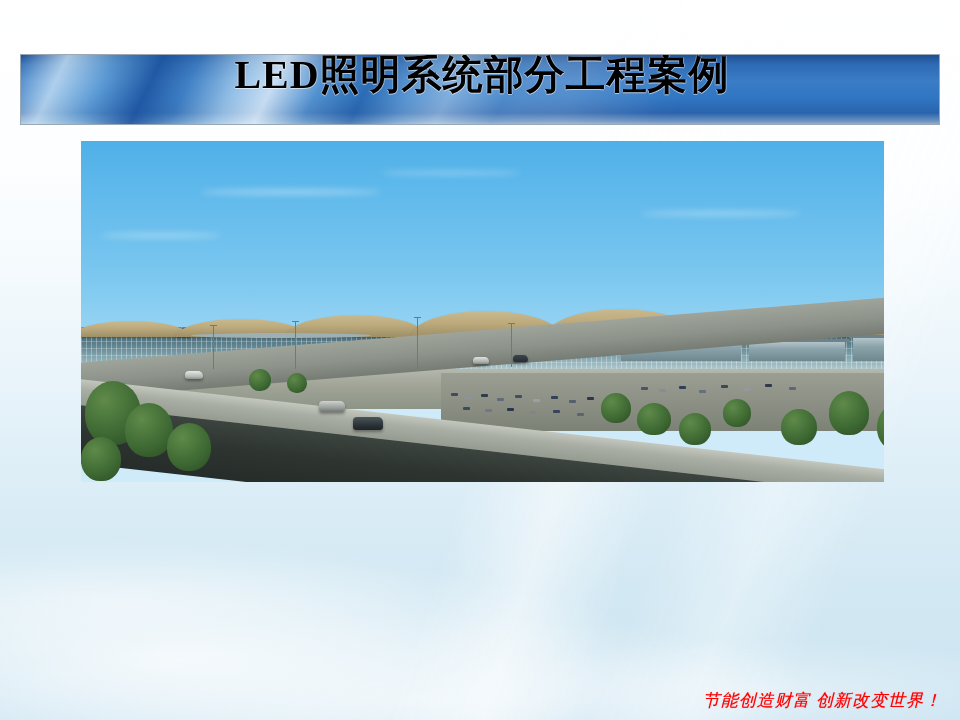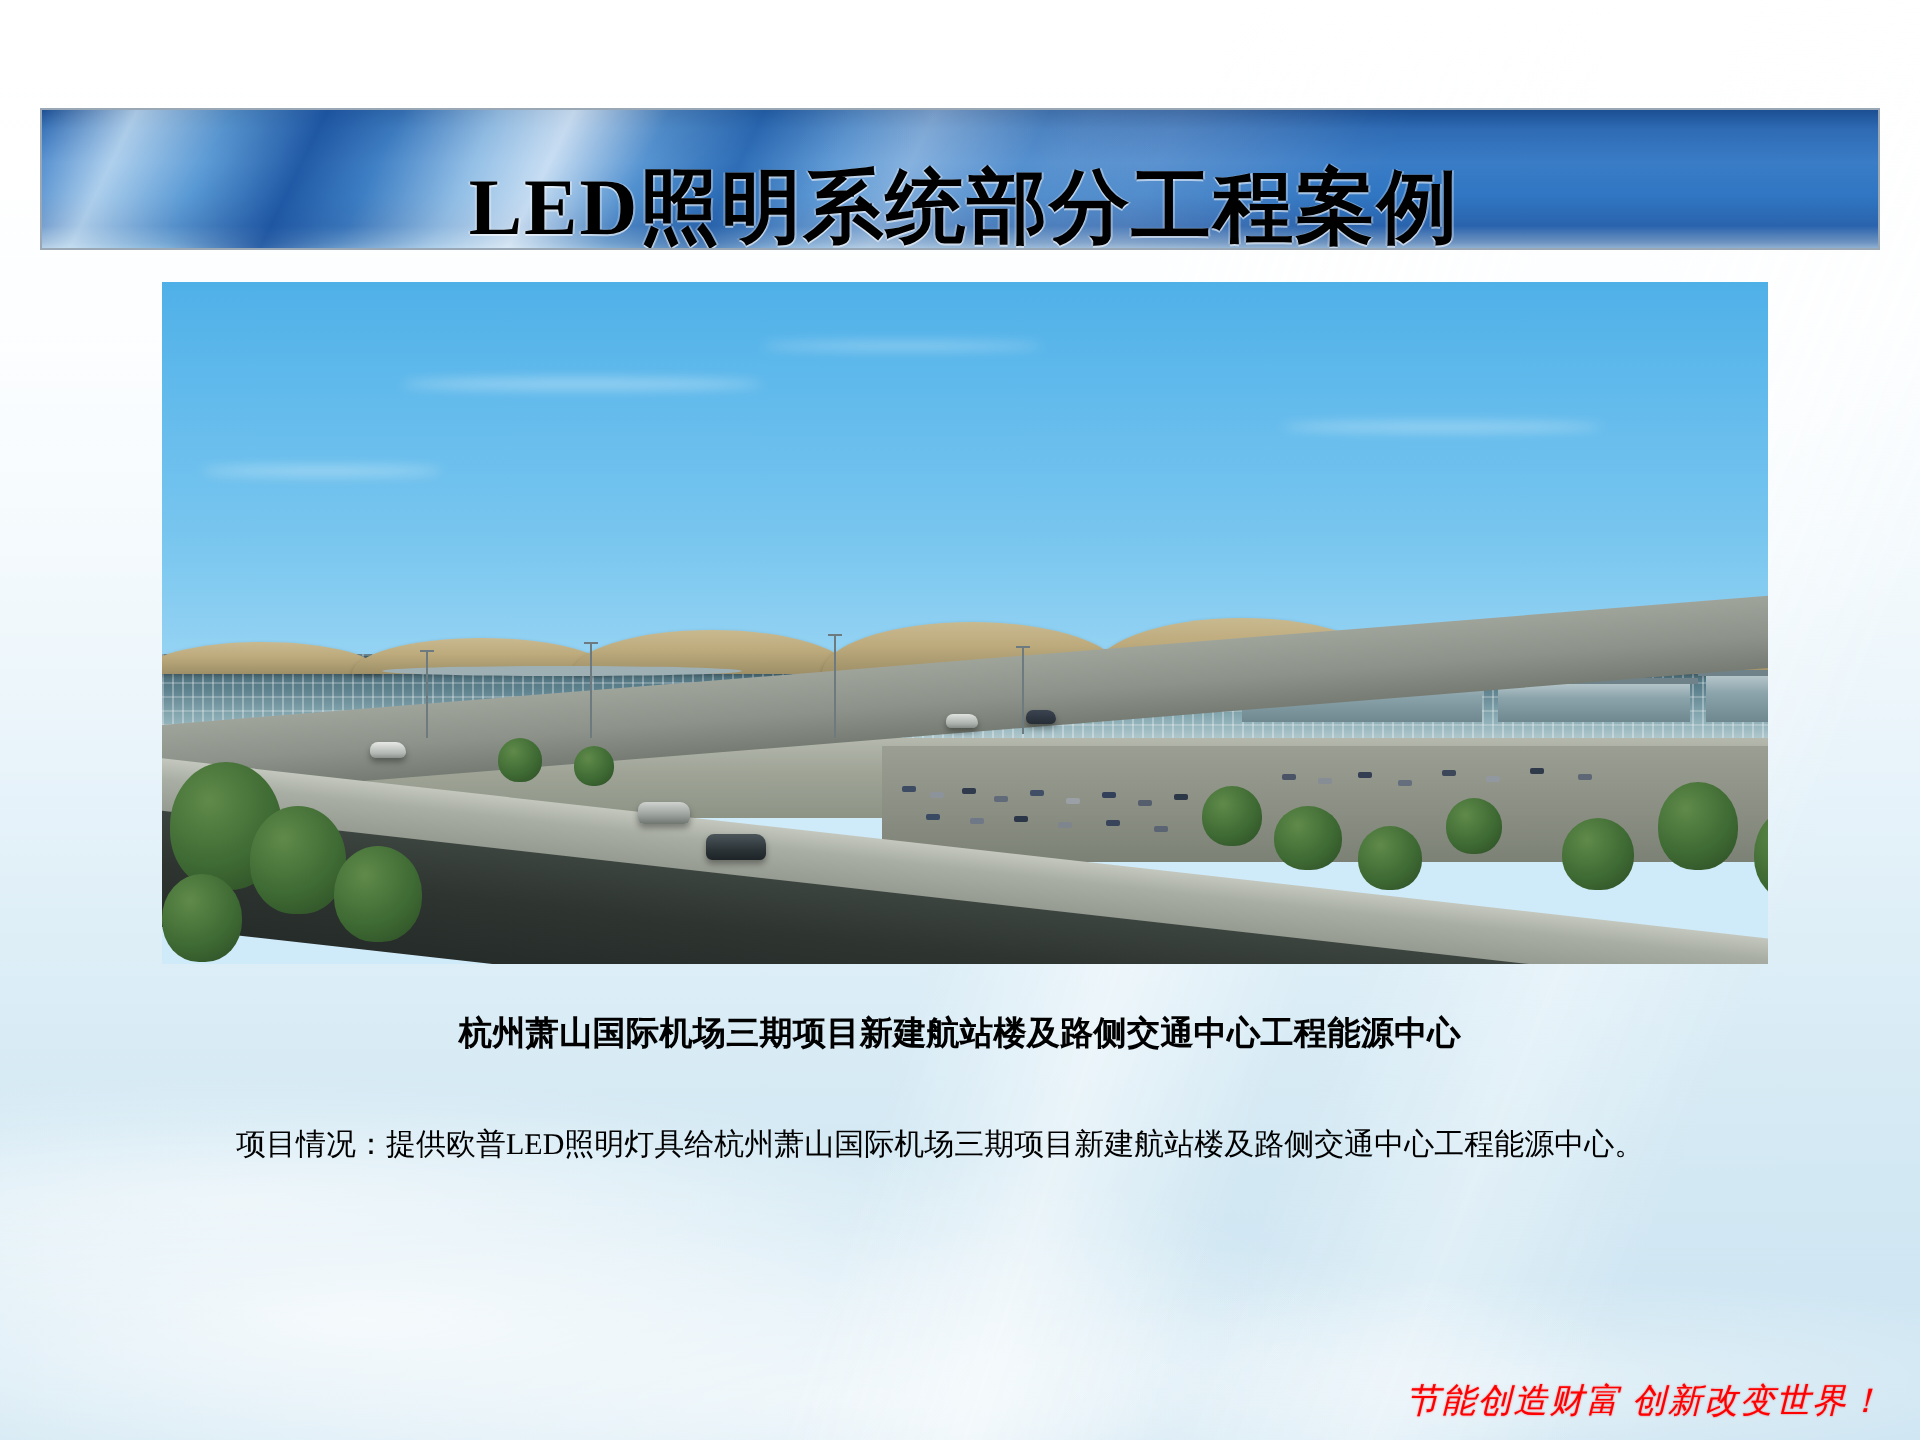--- a/index.html
+++ b/index.html
@@ -76,21 +76,21 @@
       linear-gradient(to bottom,
          #1c4f93 0%,
          #2e6bb4 14%,
          #3a7cc6 38%,
          #3076c2 62%,
          #2a63ad 84%,
          #6d93c0 96%,
          #8fb0d2 100%);
     overflow: hidden;
     display: flex;
-    align-items: flex-end;
+    align-items: flex-start;
   }
   #title-banner .sheen {
     position: absolute;
     inset: 0;
     background:
       linear-gradient(120deg, rgba(255,255,255,0) 40%, rgba(255,255,255,0.10) 55%, rgba(255,255,255,0) 72%);
     pointer-events: none;
   }
   #banner-title {
     position: relative;
@@ -403,21 +403,19 @@
       <div class="tree" style="left:168px; top:228px; width:22px; height:22px;"></div>
       <div class="tree" style="left:206px; top:232px; width:20px; height:20px;"></div>
 
       <div class="pole" style="left:132px; top:184px; height:44px;"></div>
       <div class="pole" style="left:214px; top:180px; height:48px;"></div>
       <div class="pole" style="left:336px; top:176px; height:52px;"></div>
       <div class="pole" style="left:430px; top:182px; height:44px;"></div>
     </div>
   </div>
 
-  <div id="photo-caption">杭州萧山国际机场三期项目新建航站楼及路侧交通中心工程能源中心</div>
 
   <div id="body-text">
-    <p class="para">项目情况：提供欧普LED照明灯具给杭州萧山国际机场三期项目新建航站楼及路侧交通中心工程能源中心。</p>
   </div>
 
   <div id="slogan">节能创造财富 创新改变世界！</div>
 
 </div>
 
 </body></html>

